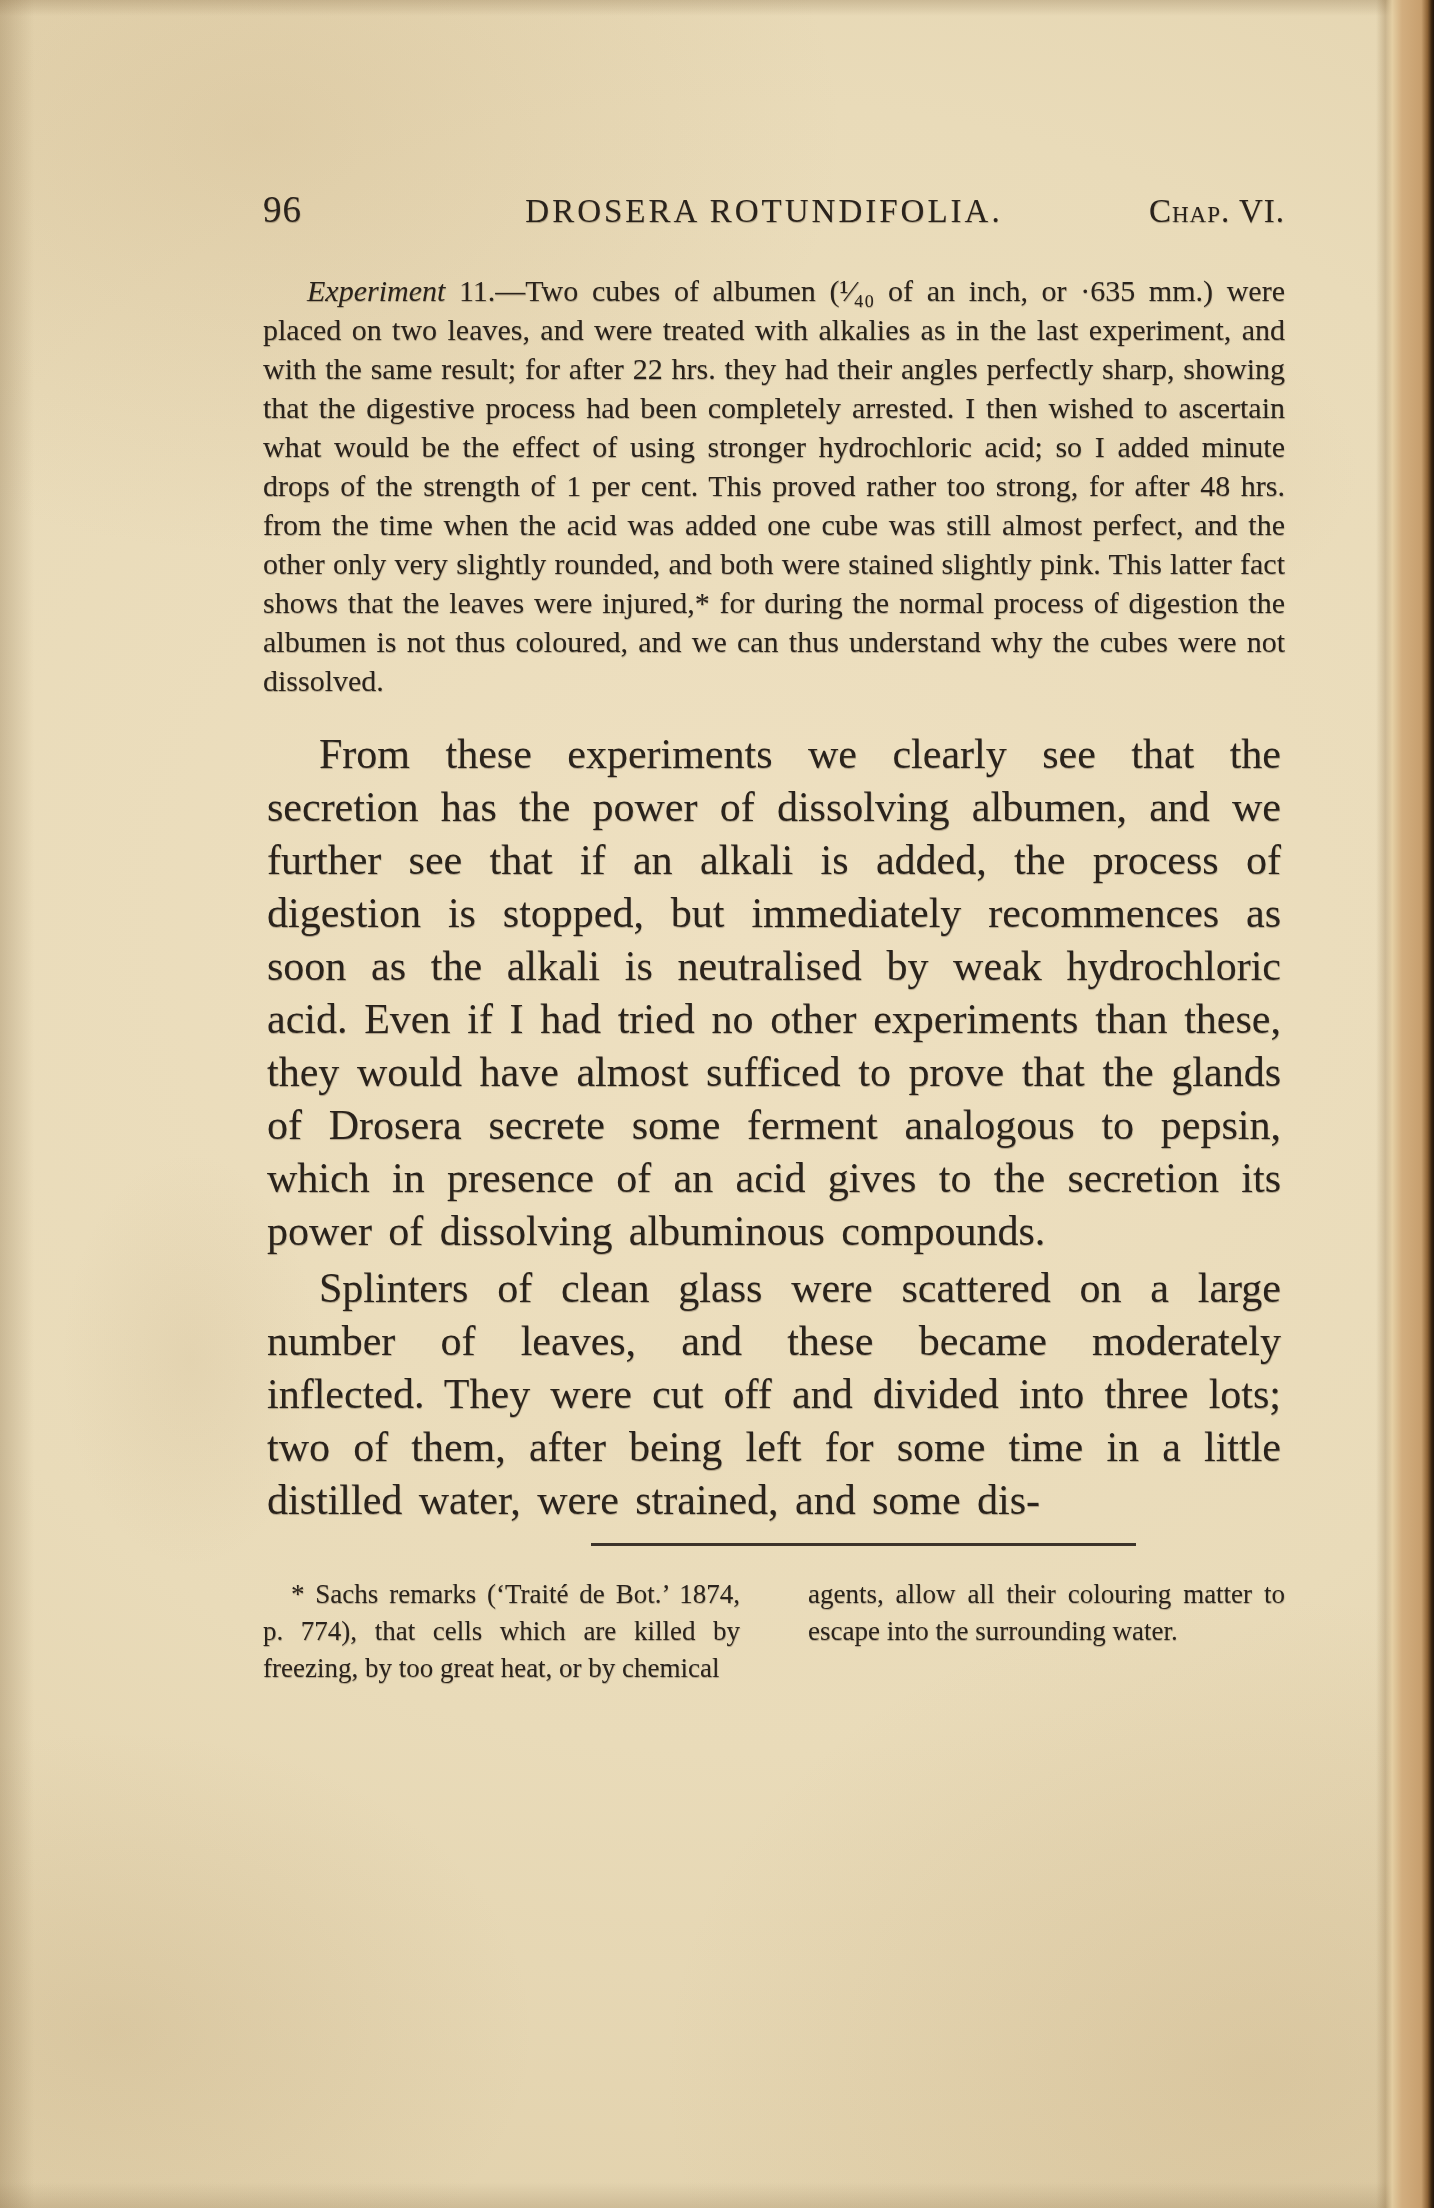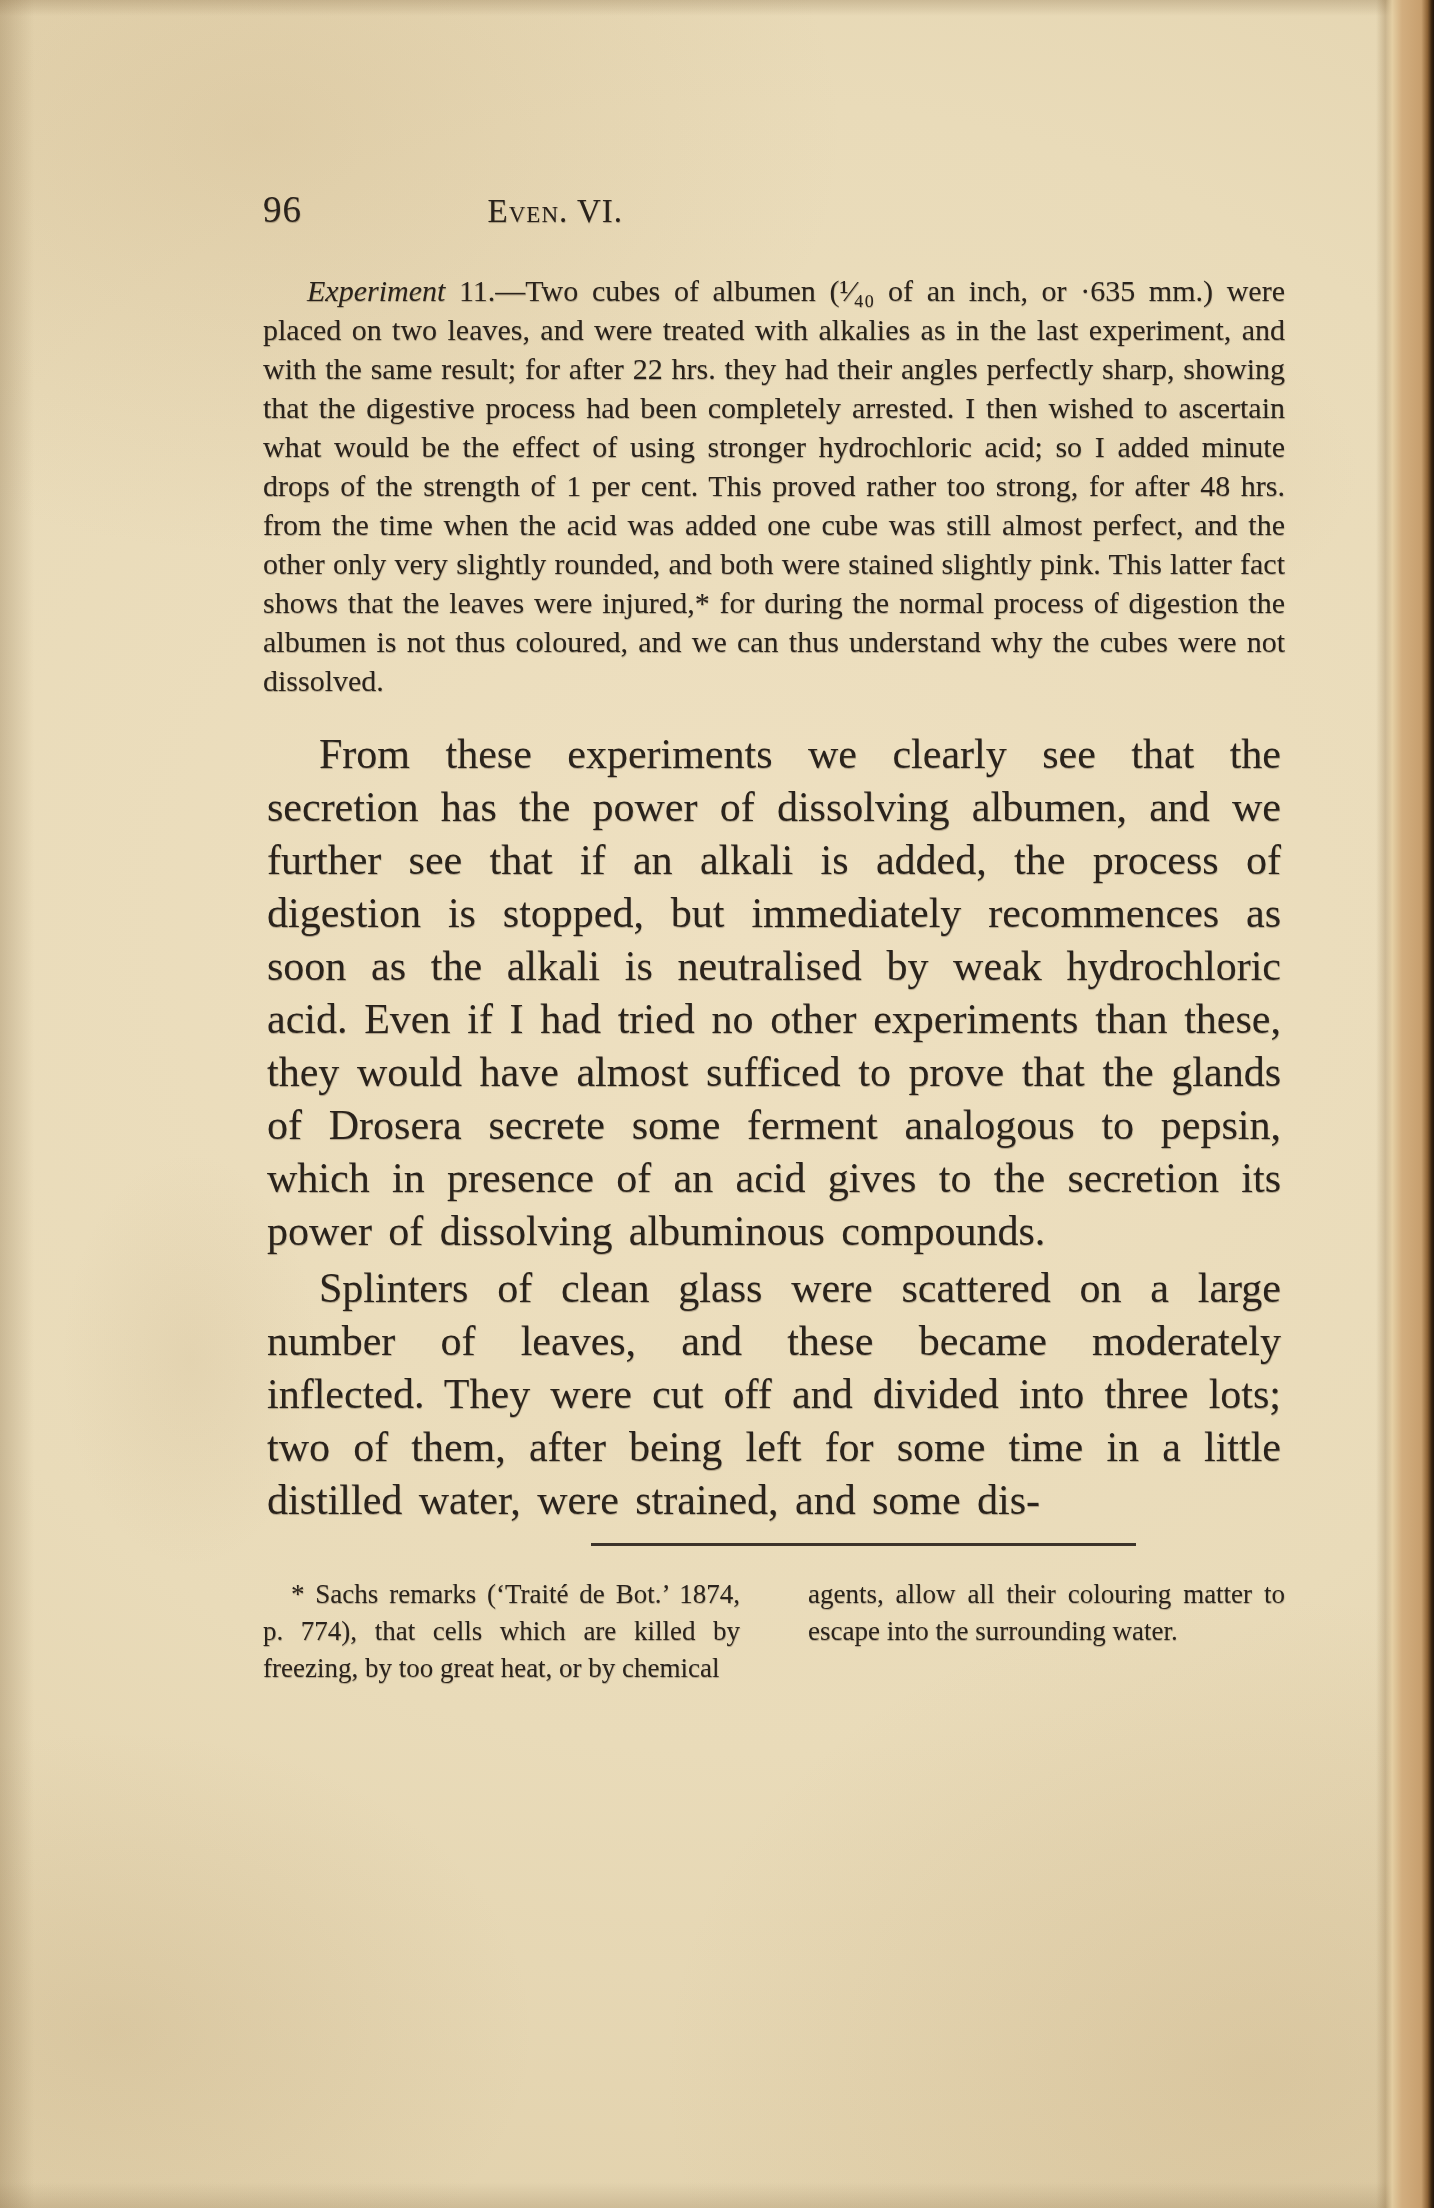--- a/index.html
+++ b/index.html
@@ -115,21 +115,22 @@
 
 <div class="page">
 
   <div class="stain s1"></div>
   <div class="stain s2"></div>
 
   <div class="sheet">
 
     <div class="header">
       <span class="page-number">96</span>
-      <span class="chapter">Even. VI.</span>
+      <span class="running-title">DROSERA ROTUNDIFOLIA.</span>
+      <span class="chapter">Chap. VI.</span>
     </div>
 
     <div class="small-text">
       <p class="exp"><i>Experiment</i><span> 11.—Two cubes of albumen (¹⁄₄₀ of an inch, or ·635 mm.) were placed on two leaves, and were treated with alkalies as in the last experiment, and with the same result; for after 22 hrs. they had their angles perfectly sharp, showing that the digestive process had been completely arrested. I then wished to ascertain what would be the effect of using stronger hydrochloric acid; so I added minute drops of the strength of 1 per cent. This proved rather too strong, for after 48 hrs. from the time when the acid was added one cube was still almost perfect, and the other only very slightly rounded, and both were stained slightly pink. This latter fact shows that the leaves were injured,* for during the normal process of digestion the albumen is not thus coloured, and we can thus understand why the cubes were not dissolved.</span></p>
     </div>
 
     <div class="large-text">
       <p>From these experiments we clearly see that the secretion has the power of dissolving albumen, and we further see that if an alkali is added, the process of digestion is stopped, but immediately recommences as soon as the alkali is neutralised by weak hydrochloric acid. Even if I had tried no other experiments than these, they would have almost sufficed to prove that the glands of Drosera secrete some ferment analogous to pepsin, which in presence of an acid gives to the secretion its power of dissolving albuminous compounds.</p>
       <p>Splinters of clean glass were scattered on a large number of leaves, and these became moderately inflected. They were cut off and divided into three lots; two of them, after being left for some time in a little distilled water, were strained, and some dis-</p>
     </div>

